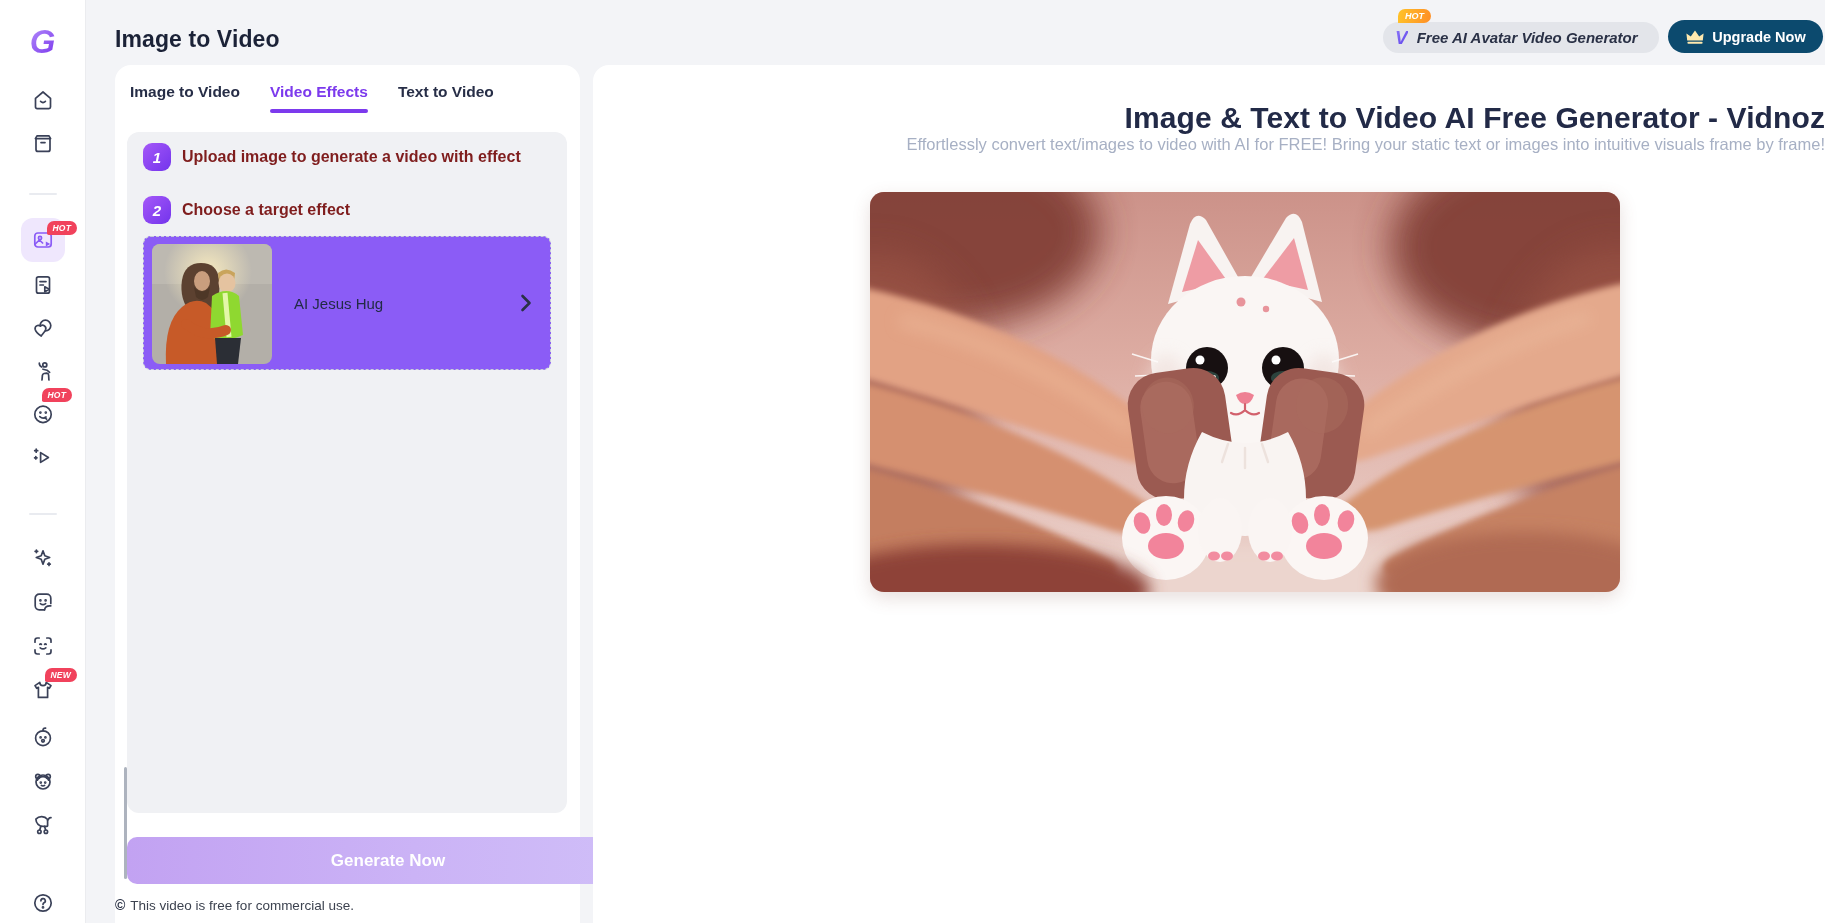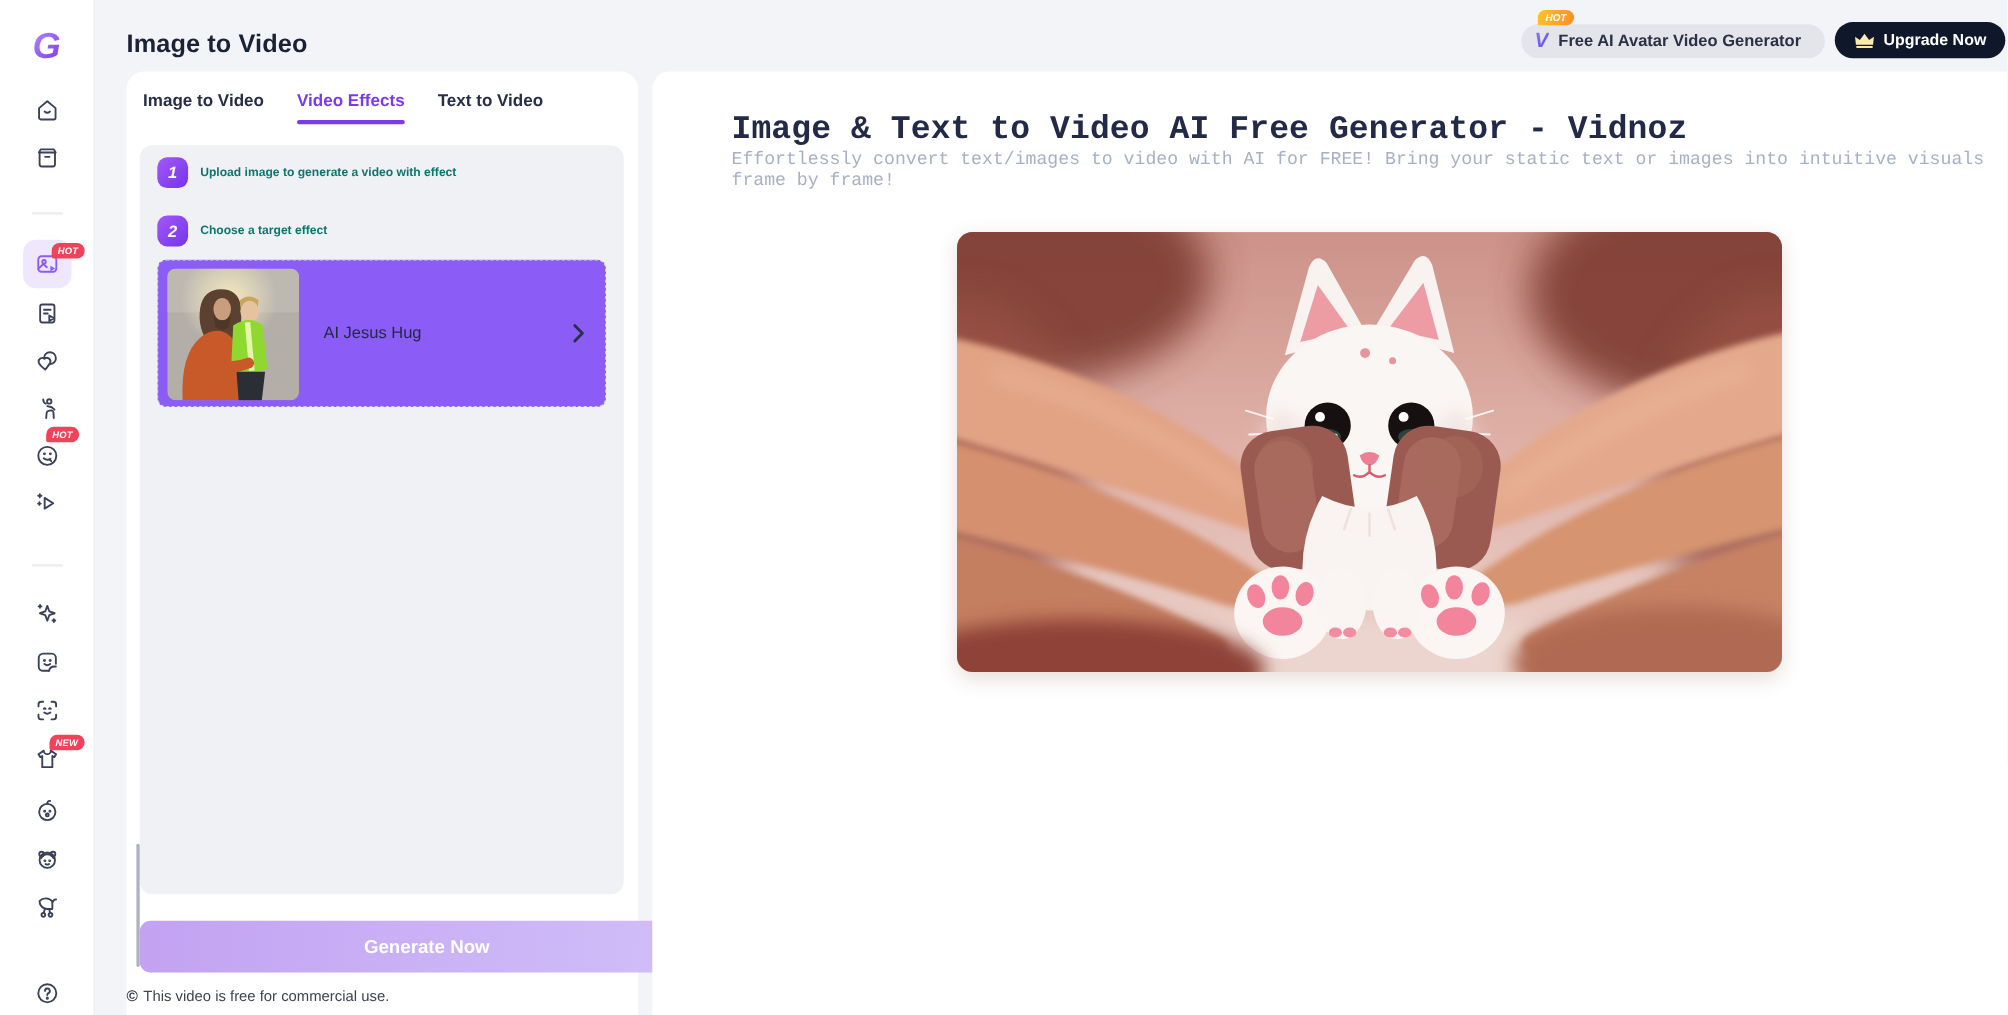--- a/index.html
+++ b/index.html
@@ -25,59 +25,59 @@
 
   .mt28{margin-top:28px}.mt19{margin-top:19px}.mt38{margin-top:38px}.mt23{margin-top:23px}.mt11{margin-top:11px}
   .mt44{margin-top:44px}.mt31{margin-top:31px}.mt20{margin-top:20px}
 
   
   .page-title { position:absolute; left:115px; top:26px; font-size:23px; font-weight:700; color:#1B2237; letter-spacing:.1px; }
   .promo-pill { position:absolute; left:1383px; top:22px; width:276px; height:31px; background:#E3E5EA; border-radius:16px;
                 display:flex; align-items:center; padding:0 14px 0 12px; }
   .promo-logo { font-size:19px; font-weight:800; font-style:italic; margin-right:9px;
                 background:linear-gradient(135deg,#8F7BFA,#5B3FE8); -webkit-background-clip:text; background-clip:text; color:transparent; }
-  .promo-label { font-size:15px; font-weight:600; color:#2A3146; white-space:nowrap; }
+  .promo-label { font-size:15px; font-style:italic; font-weight:600; color:#2A3146; white-space:nowrap; }
   .promo-hot { position:absolute; left:1398px; top:9px; font-size:9px; font-weight:700; font-style:italic; color:#fff;
                background:linear-gradient(100deg,#FFC329,#FF8E26); padding:2px 7px; border-radius:8px 8px 8px 1px; z-index:2; }
   .upgrade-btn { position:absolute; left:1668px; top:20px; width:155px; height:33px; border:none; border-radius:17px;
-                 background:#0f172a; color:#fff; font-size:14.5px; font-weight:700; font-family:inherit;
+                 background:#0c4a6e; color:#fff; font-size:14.5px; font-weight:700; font-family:inherit;
                  display:flex; align-items:center; justify-content:center; gap:7px; cursor:pointer; }
 
   
   .left-card { position:absolute; left:115px; top:65px; width:465px; height:858px; background:#fff; border-radius:16px 16px 0 0; }
   .tabs { display:flex; gap:30px; padding:18px 0 0 15px; }
   .tab { font-size:15.5px; font-weight:700; color:#272E47; padding-bottom:8px; cursor:pointer; }
   .tab.active { color:#7C3AED; }
   .tab.active::after { content:""; display:block; height:4px; border-radius:4px; background:#7C3AED; margin-top:8px; }
   .steps-panel { position:absolute; left:12px; top:67px; width:440px; height:681px; background:#F0F1F4; border-radius:12px; padding:11px 16px; }
   .step-row { display:flex; align-items:center; }
   .step-num { width:28px; height:28px; border-radius:9px; background:linear-gradient(135deg,#A558F8,#7334EC);
               color:#fff; font-size:15px; font-weight:700; font-style:italic; display:flex; align-items:center; justify-content:center; flex:none; }
-  .step-title { margin-left:11px; font-size:11px; font-weight:700; color:#0f766e; }
+  .step-title { margin-left:11px; font-size:16px; font-weight:700; color:#7f1d1d; }
   .upload-box { margin-top:14px; height:133px; border:1.5px dashed #C9CED8; border-radius:8px; background:#FBFCFD;
                 display:flex; align-items:center; justify-content:center; cursor:pointer; }
   .upload-ic { width:34px; height:34px; flex:none; }
   .upload-texts { margin-left:15px; }
   .upload-title { font-size:14.5px; font-weight:700; color:#2A3146; }
   .upload-hint { font-size:13px; color:#A2A9B6; margin-top:7px; }
   .step2-row { margin-top:25px; }
   .effect-box { position:relative; margin-top:12px; height:134px; border:1.5px dashed #C9CED8; border-radius:8px; background:#8b5cf6; cursor:pointer; }
   .effect-thumb { position:absolute; left:8px; top:7px; width:120px; height:120px; border-radius:8px; overflow:hidden; }
   .effect-label { position:absolute; left:150px; top:50%; transform:translateY(-50%); font-size:15px; font-weight:500; color:#222B45; }
   .effect-chevron { position:absolute; right:18px; top:50%; transform:translateY(-50%); width:12px; height:18px; }
   .panel-scrollbar { position:absolute; left:-3px; top:635px; width:3px; height:112px; background:#ADB3BE; border-radius:2px; }
   .generate-btn { position:absolute; left:12px; top:772px; width:522px; height:47px; border:none; border-radius:10px;
                   background:linear-gradient(92deg,#C2A2F2 0%,#CBB3F6 55%,#D0BFF8 100%); color:#fff; font-size:17px; font-weight:600;
                   font-family:inherit; cursor:pointer; }
   .card-footnote { position:absolute; left:0; top:832px; width:100%; text-align:left; font-size:13.5px; color:#3D4350; }
   .copyright { font-weight:700; font-size:14px; margin-right:5px; color:#2A3146; }
 
   
   .main-card { position:absolute; left:593px; top:65px; width:1232px; height:858px; background:#fff; border-radius:16px 0 0 0; }
-  .main-inner { margin-left:72px; text-align:left;font-family:Liberation Mono, monospace; }
+  .main-inner { margin-left:72px; text-align:right; }
   .main-heading { padding-top:36px; font-size:30px; font-weight:700; color:#222A47; letter-spacing:.1px; }
   .main-sub { font-size:16.5px; color:#A7B0C4; }
   .preview-wrap { margin:38px auto 0; width:750px; height:400px; border-radius:14px; overflow:hidden; box-shadow:0 6px 18px rgba(120,70,60,.18); }
   .preview-wrap svg { display:block; }
 </style>
 </head>
 <body>
 
 <div id="app">
 

